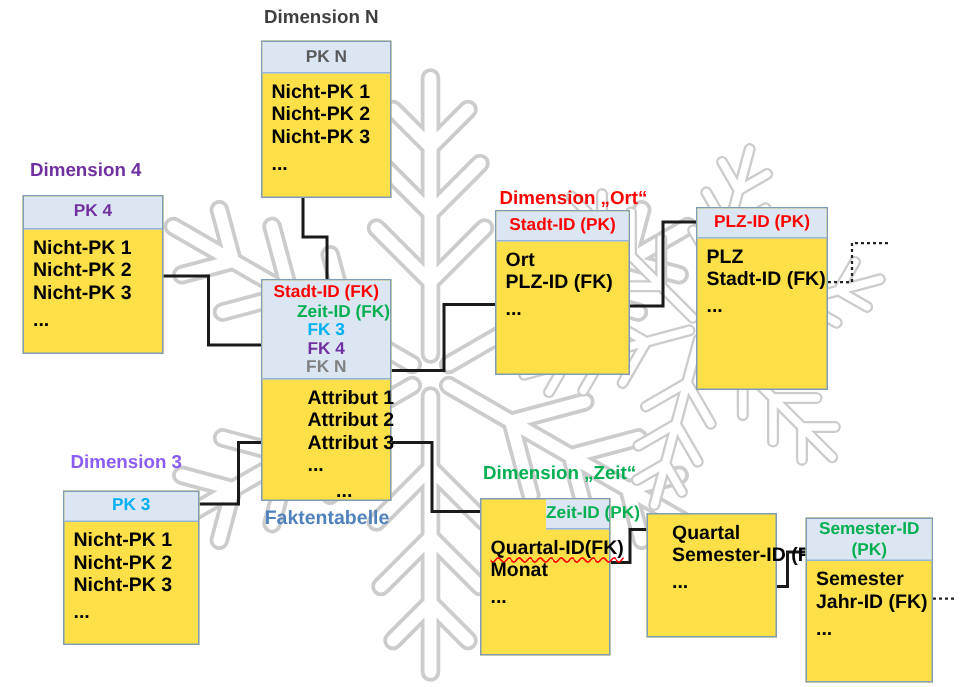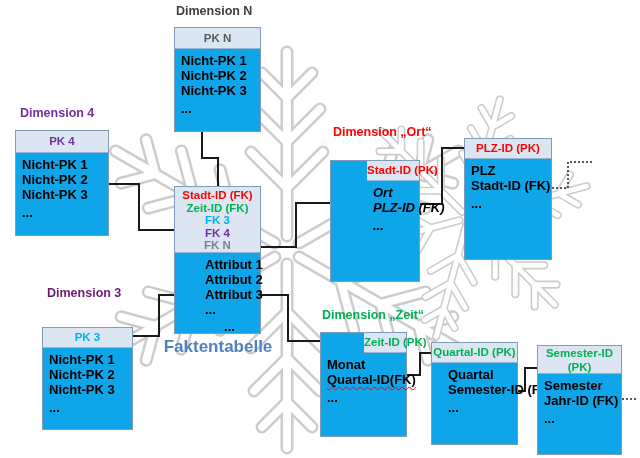--- a/index.html
+++ b/index.html
@@ -8,39 +8,39 @@
     font-family:"Liberation Sans",sans-serif;font-weight:bold;
   }
   #bg{position:absolute;left:0;top:0;z-index:1;}
   .fo use{stroke:#cccccc;stroke-width:13;fill:none;stroke-linecap:round;stroke-linejoin:round;}
   .fi use{stroke:#ffffff;stroke-width:8;fill:none;stroke-linecap:round;stroke-linejoin:round;}
   .conn{stroke:#1a1a1a;stroke-width:2;fill:none;}
   .conn-dotted{stroke:#222222;stroke-width:1.5;fill:none;stroke-dasharray:2 2;}
   .ttitle{position:absolute;z-index:3;font-size:12.5px;white-space:nowrap;}
   .tbl{
     position:absolute;z-index:2;box-sizing:border-box;
-    border:1px solid #7f9db9;background:#0ea5e9;
+    border:1px solid #7f9db9;background:#fde047;
   }
   .thead{
     background:#dce6f2;border-bottom:1px solid #95b3d7;
     text-align:center;font-size:11.5px;white-space:nowrap;
     box-sizing:border-box;
   }
   .thead.wrap{white-space:normal;line-height:14px;padding-top:0;}
   .tbody{font-size:13px;color:#000;padding:4px 0 0 6px;box-sizing:border-box;}
   .row{line-height:15px;white-space:nowrap;}
   .row.center{text-align:center;padding-right:6px;}
   .fact-head{padding-top:2px;}
   .fact-head .hrow{line-height:12.6px;font-size:11.5px;white-space:nowrap;}
   .squiggle{
     text-decoration-line:underline;text-decoration-style:wavy;
     text-decoration-color:#ff0000;text-decoration-thickness:1px;
     text-underline-offset:2px;text-decoration-skip-ink:none;
   }
-  .fact-label{font-size:17px;text-align:center;}
+  .fact-label{font-size:13px;text-align:center;}
 </style>
 </head>
 <body>
 
 <div id="canvas">
 
   <svg id="bg" width="640" height="458" viewBox="0 0 640 458">
     <defs>
       <path id="arm" d="M0,-14 L0,-198 M0,-62 L-36,-98 M0,-62 L36,-98 M0,-108 L-33,-141 M0,-108 L33,-141 M0,-152 L-25,-177 M0,-152 L25,-177"></path>
     </defs>
@@ -110,80 +110,79 @@
   <div class="tbl" style="left:15px;top:130px;width:94px;">
     <div class="thead" style="height: 22px; line-height: 21px; color: rgb(112, 48, 160);">PK 4</div>
     <div class="tbody" style="height:82px;">
       <div class="row">Nicht-PK 1</div>
       <div class="row">Nicht-PK 2</div>
       <div class="row">Nicht-PK 3</div>
       <div class="row" style="margin-top:3px;">...</div>
     </div>
   </div>
 
-  <div class="ttitle" style="left: 47px; top: 286px; color: #701a75;">Dimension 3</div>
+  <div class="ttitle" style="left: 47px; top: 301px; color: #8b5cf6;">Dimension 3</div>
   <div class="tbl" style="left:42px;top:327px;width:91px;">
     <div class="thead" style="height: 20px; line-height: 19px; color: rgb(0, 176, 240);">PK 3</div>
     <div class="tbody" style="height:81px;">
       <div class="row">Nicht-PK 1</div>
       <div class="row">Nicht-PK 2</div>
       <div class="row">Nicht-PK 3</div>
       <div class="row" style="margin-top:3px;">...</div>
     </div>
   </div>
 
   <div class="tbl" style="left:174px;top:186px;width:87px;">
     <div class="thead fact-head" style="height:66px;">
       <div class="hrow" style="color: rgb(255, 0, 0);">Stadt-ID (FK)</div>
-      <div class="hrow" style="color: rgb(0, 176, 80);">Zeit-ID (FK)</div>
+      <div class="hrow" style="color: rgb(0, 176, 80); text-align: right;">Zeit-ID (FK)</div>
       <div class="hrow" style="color: rgb(0, 176, 240);">FK 3</div>
       <div class="hrow" style="color: rgb(112, 48, 160);">FK 4</div>
       <div class="hrow" style="color: rgb(128, 128, 128);">FK N</div>
     </div>
     <div class="tbody" style="height:80px;margin-left:24px;">
       <div class="row">Attribut 1</div>
       <div class="row">Attribut 2</div>
       <div class="row">Attribut 3</div>
       <div class="row">...</div>
       <div class="row center" style="margin-top:2px;">...</div>
     </div>
   </div>
   <div class="ttitle fact-label" style="left: 160px; top: 337px; width: 116px; color: rgb(79, 129, 189);">Faktentabelle</div>
 
   <div class="ttitle" style="left: 333px; top: 125px; color: rgb(255, 0, 0);">Dimension „Ort“</div>
-  <div class="tbl" style="left:330px;top:160px;width:90px;padding-left:36px;">
+  <div class="tbl" style="left:330px;top:140px;width:90px;">
     <div class="thead" style="height: 20px; line-height: 19px; color: rgb(255, 0, 0);">Stadt-ID (PK)</div>
-    <div class="tbody" style="height:100px;font-style:italic;">
+    <div class="tbody" style="height:88px;">
       <div class="row">Ort</div>
       <div class="row">PLZ-ID (FK)</div>
       <div class="row" style="margin-top:3px;">...</div>
     </div>
   </div>
 
   <div class="tbl" style="left:464px;top:138px;width:88px;">
     <div class="thead" style="height: 20px; line-height: 19px; color: rgb(255, 0, 0);">PLZ-ID (PK)</div>
     <div class="tbody" style="height:100px;">
       <div class="row">PLZ</div>
       <div class="row">Stadt-ID (FK)</div>
       <div class="row" style="margin-top:3px;">...</div>
     </div>
   </div>
 
   <div class="ttitle" style="left: 322px; top: 308px; color: rgb(0, 176, 80);">Dimension „Zeit“</div>
   <div class="tbl" style="left:320px;top:332px;width:87px;">
     <div class="thead" style="height: 20px; line-height: 19px; color: rgb(0, 176, 80); margin-left: 43px;">Zeit-ID (PK)</div>
     <div class="tbody" style="height:83px;">
+      <div class="row squiggle">Quartal-ID(FK)</div>
       <div class="row">Monat</div>
-      <div class="row squiggle">Quartal-ID(FK)</div>
       <div class="row" style="margin-top:3px;">...</div>
     </div>
   </div>
 
   <div class="tbl" style="left:431px;top:342px;width:87px;">
-    <div class="thead" style="height: 20px; line-height: 19px; color: rgb(0, 176, 80);">Quartal-ID (PK)</div>
     <div class="tbody" style="height:81px;margin-left:10px;">
       <div class="row">Quartal</div>
       <div class="row">Semester-ID (FK)</div>
       <div class="row" style="margin-top:3px;">...</div>
     </div>
   </div>
 
   <div class="tbl" style="left:537px;top:345px;width:85px;">
     <div class="thead wrap" style="height: 28px; color: rgb(0, 176, 80);">Semester-ID (PK)</div>
     <div class="tbody" style="height:80px;">

